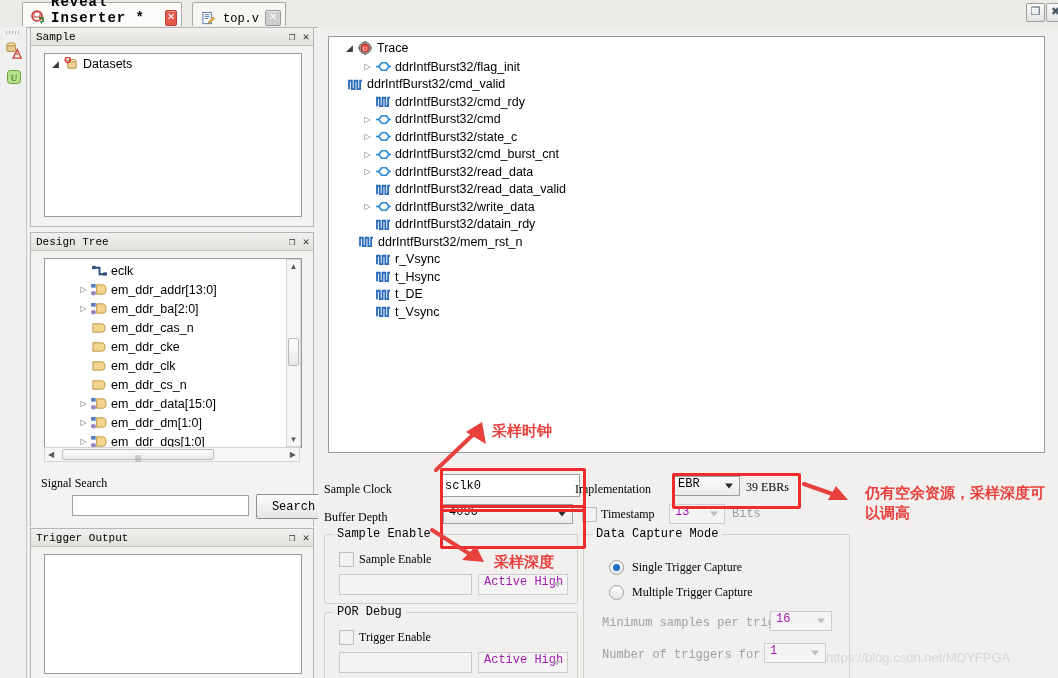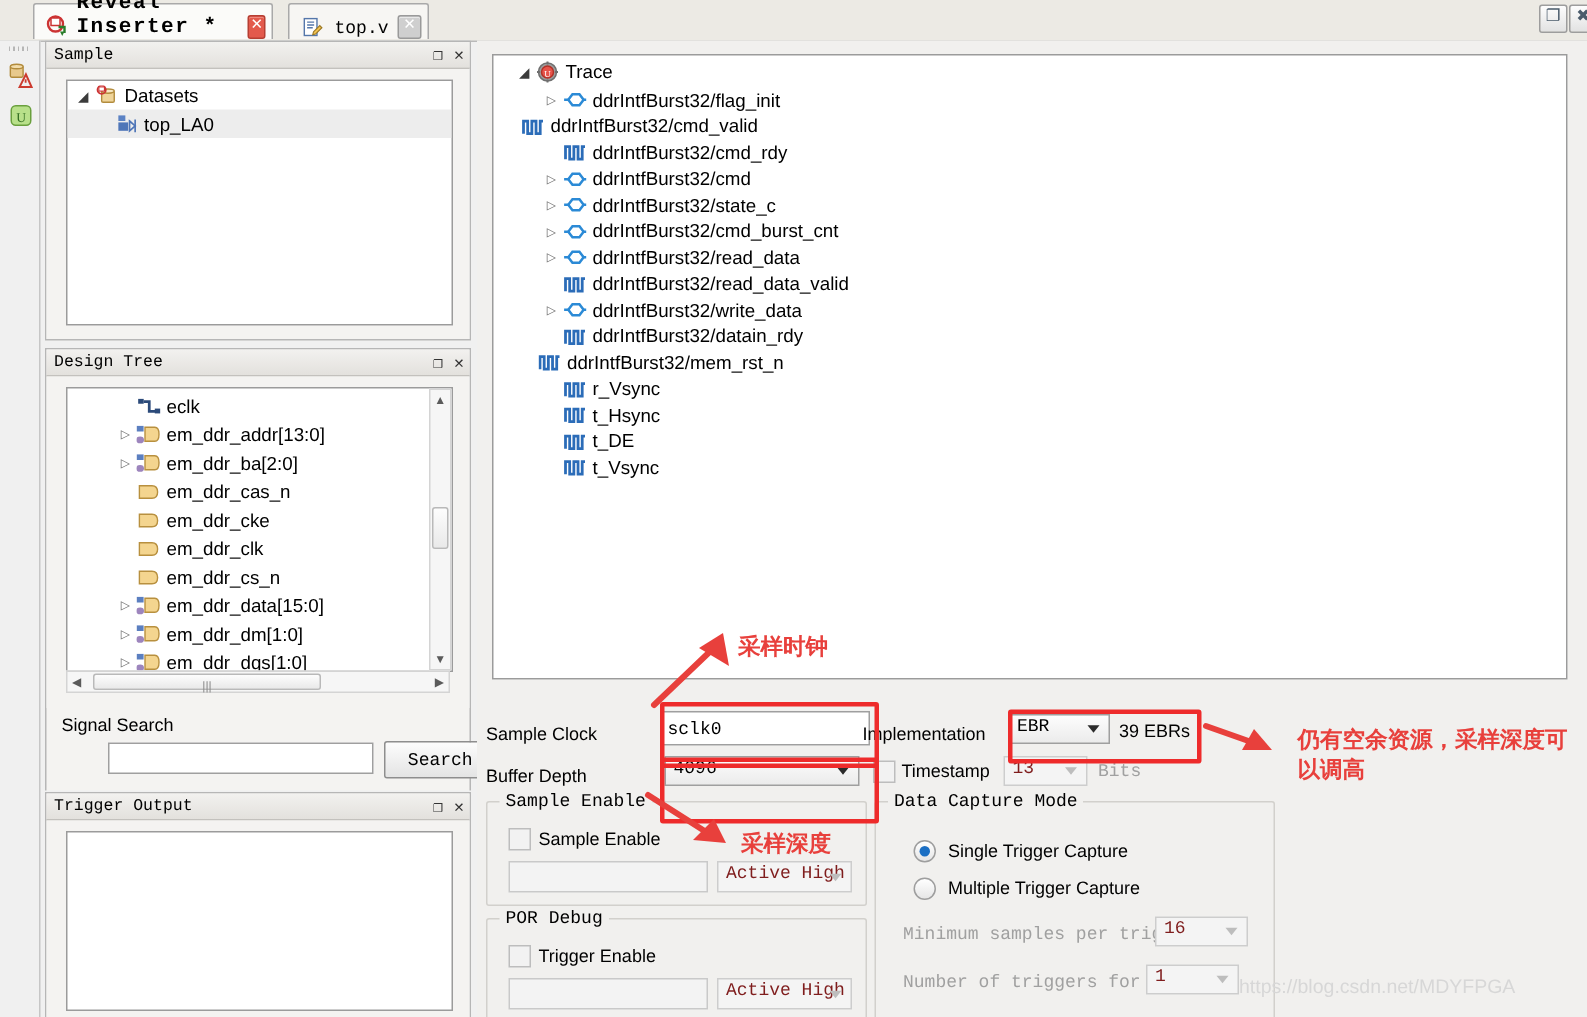--- a/index.html
+++ b/index.html
@@ -91,36 +91,36 @@
   .ico{width:18px;flex:0 0 18px;display:flex;align-items:center;justify-content:center;}
   .lbl{margin-left:3px;}
 
   svg.g{display:block;}
 
   
   #settings{
     position:absolute;left:318px;top:462px;width:740px;height:216px;
     background:#f1f0ee;
   }
-  .lbl-m{font-family:Liberation Sans, sans-serif;font-size:12px;color:#000;}
+  .lbl-m{font-family:Liberation Serif, serif;font-size:12px;color:#000;}
   .lbl-dim{font-family:"Liberation Mono", monospace;font-size:12px;color:#a0a0a0;}
   .textbox{
     background:#fff;border:1px solid #9f9f9f;
     font-family:"Liberation Mono", monospace;font-size:12px;
     padding:2px 4px;box-sizing:border-box;
   }
   .textbox.disabled{background:#f3f3f3;border:1px solid #c9c9c9;color:#b0b0b0;}
   .combo{
     background:linear-gradient(#fdfdfd,#ebebeb);
     border:1px solid #9f9f9f;
     font-family:"Liberation Mono", monospace;font-size:12px;
     box-sizing:border-box;display:flex;align-items:flex-start;
     padding-left:5px;position:relative;
   }
-  .combo.disabled{background:#f4f4f4;border:1px solid #cdcdcd;color:#7f1d1d;}
+  .combo.disabled{background:#f4f4f4;border:1px solid #cdcdcd;color:#a21caf;}
   .combo .car{position:absolute;right:6px;top:50%;transform:translateY(-50%);
     border-left:4px solid transparent;border-right:4px solid transparent;border-top:5px solid #2b2b2b;}
   .combo.disabled .car{border-top-color:#bdbdbd;}
   .grp{
     position:absolute;border:1px solid #d2d0cc;border-radius:2px;
   }
   .grp>.cap{
     position:absolute;top:-8px;left:8px;background:#f1f0ee;padding:0 4px;
     font-family:"Liberation Mono", monospace;font-size:12px;
   }
@@ -210,32 +210,20 @@
         <span class="arrow down">◢</span>
         <span class="ico">
           <svg class="g" width="15" height="14" viewBox="0 0 16 15">
             <rect x="4" y="4" width="9" height="8" rx="1" fill="#efd49a" stroke="#b28b3c"></rect>
             <ellipse cx="8.5" cy="4" rx="4.5" ry="1.5" fill="#f7e7c2" stroke="#b28b3c"></ellipse>
             <circle cx="4" cy="3" r="3" fill="none" stroke="#c33" stroke-width="1.2"></circle>
             <rect x="2" y="1" width="4" height="3" fill="#fff" stroke="#c33" stroke-width=".8"></rect>
           </svg>
         </span>
         <span class="lbl">Datasets</span>
-      </div>
-      <div class="node sel" style="padding-left:17px;">
-        <span class="arrow"></span>
-        <span class="ico">
-          <svg class="g" width="15" height="14" viewBox="0 0 16 15">
-            <rect x="2" y="1" width="5" height="4" fill="#5b82c4"></rect>
-            <rect x="2" y="6" width="7" height="6" fill="#4f76b8"></rect>
-            <path d="M10 5 l4 3.5 l-4 3.5 z" fill="none" stroke="#4f76b8" stroke-width="1.2"></path>
-            <line x1="14" y1="4" x2="14" y2="13" stroke="#4f76b8" stroke-width="1.2"></line>
-          </svg>
-        </span>
-        <span class="lbl">top_LA0</span>
       </div>
     </div>
   </div>
 </div>
 
 <div class="panel" style="left:30px;top:232px;width:282px;height:240px;">
   <div class="panel-hdr">
     <span>Design Tree</span>
     <span class="spacer"></span>
     <span class="hdr-ico">❐</span>

